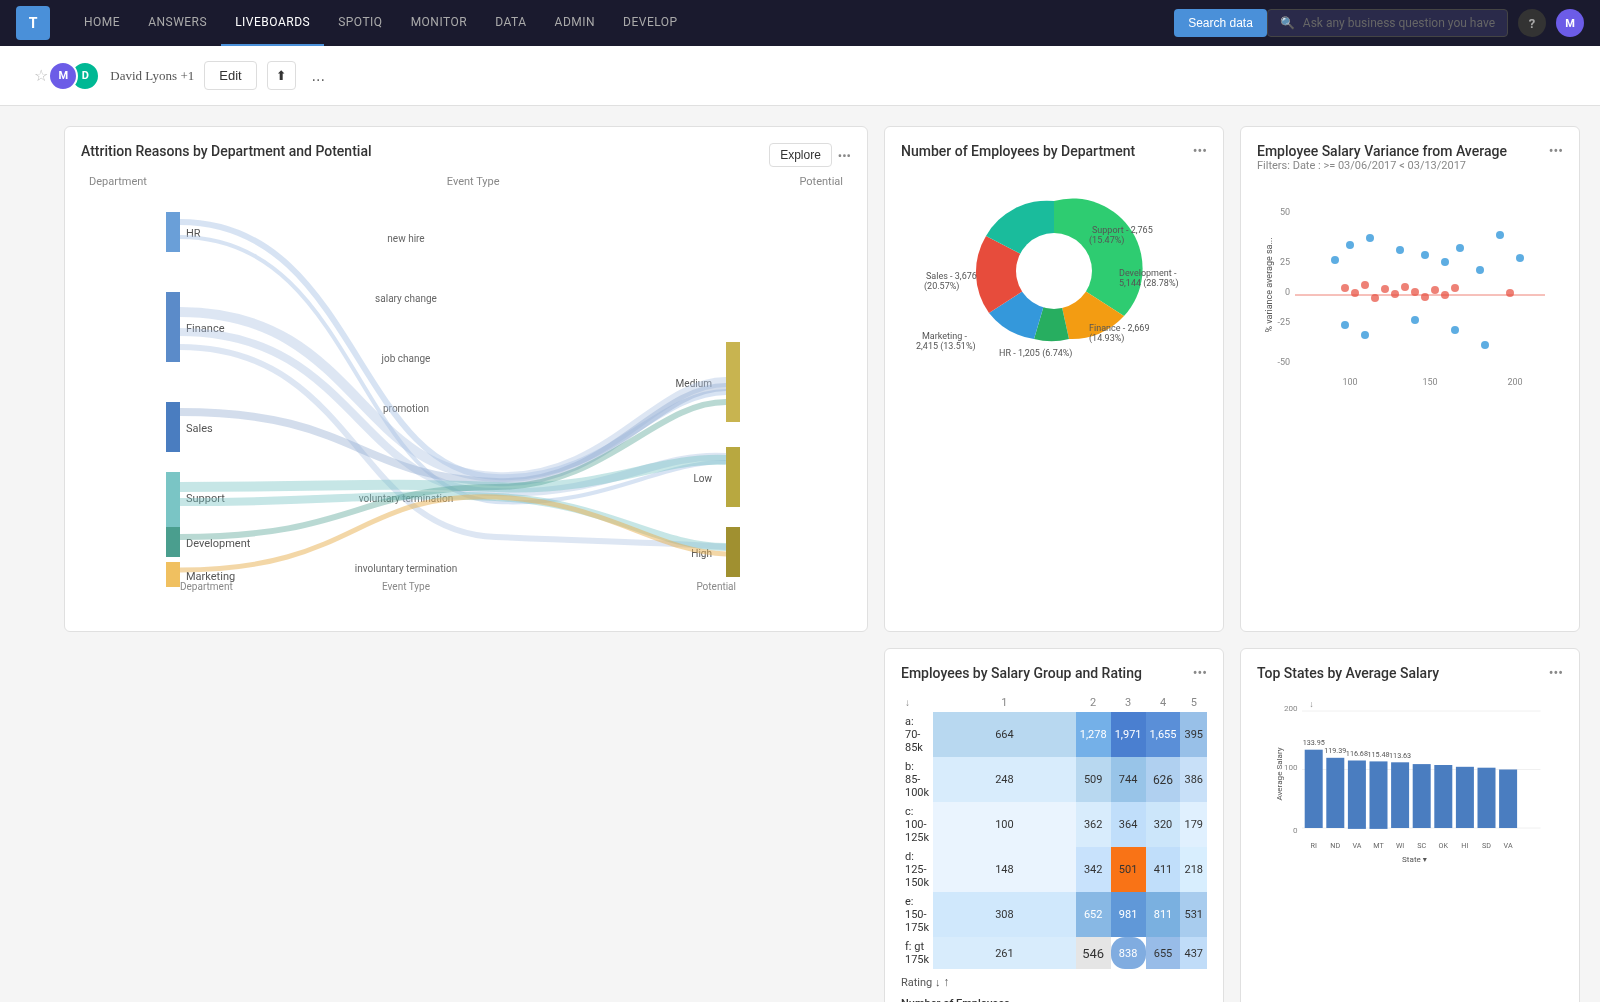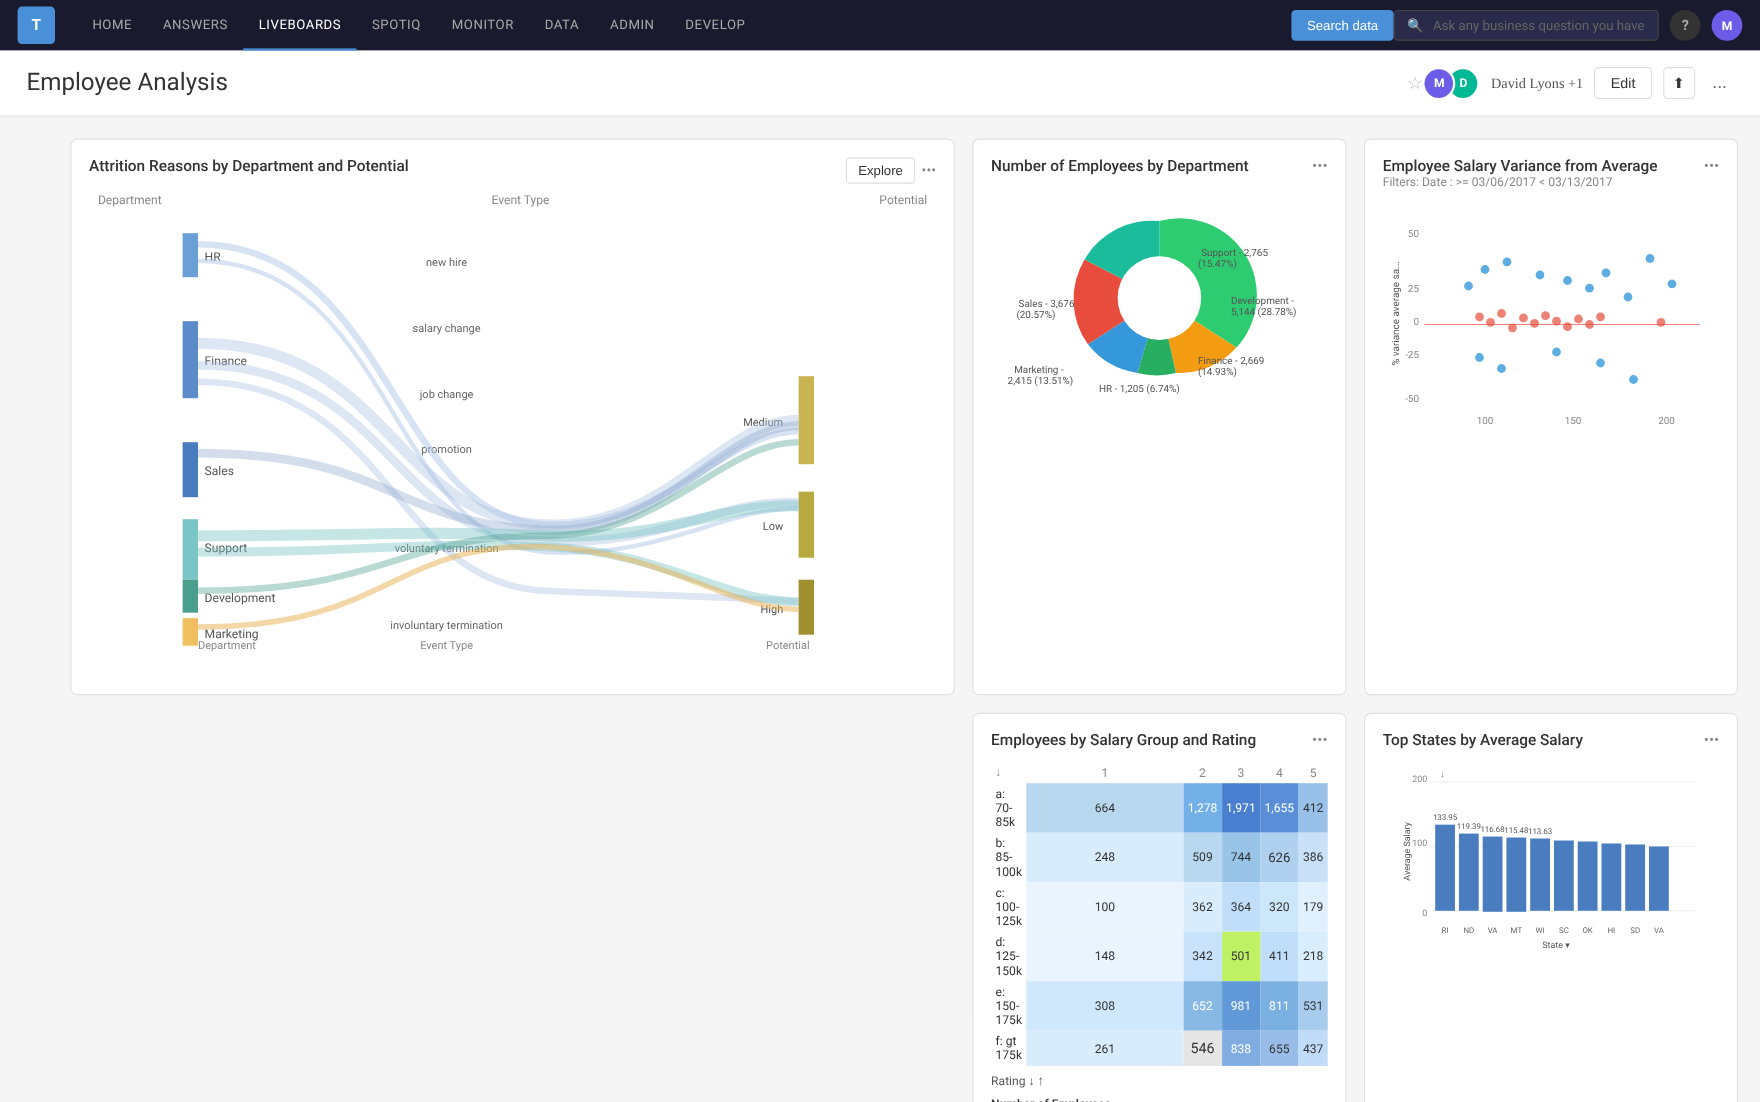--- a/index.html
+++ b/index.html
@@ -205,21 +205,20 @@
     <div class="topnav-search-bar">
       <span>🔍</span>
       <span style="color:#666; font-size:12px;">Ask any business question you have</span>
     </div>
     <div class="topnav-help">?</div>
     <div class="topnav-avatar">M</div>
   </div>
 </nav>
 
 <div class="page-header">
-  <span class="page-title">Employee Analysis</span>
   <span class="star-icon">☆</span>
   <div class="header-right">
     <div class="avatar-stack">
       <div class="avatar-m">M</div>
       <div class="avatar-d">D</div>
     </div>
     <span class="collaborators-label">David Lyons +1</span>
     <button class="edit-btn">Edit</button>
     <button class="share-btn">⬆</button>
     <button class="more-btn">...</button>
@@ -430,21 +429,21 @@
               <th class="heatmap-table">5</th>
             </tr>
           </thead>
           <tbody>
             <tr>
               <td class="heatmap-label row-label-col">a: 70-85k</td>
               <td style="background:#b8d8f0; color:#333; text-align:center; padding:3px 4px; font-size:11px;">664</td>
               <td style="background:#74b0e8; color:white; text-align:center; padding:3px 4px; font-size:11px;">1,278</td>
               <td style="background:#4a7fd0; color:white; text-align:center; padding:3px 4px; font-size:11px;">1,971</td>
               <td style="background:#5a8fd8; color:white; text-align:center; padding:3px 4px; font-size:11px;">1,655</td>
-              <td style="background:#98c0e8; color:#333; text-align:center; padding:3px 4px; font-size:11px;">412</td>
+              <td style="background:#98c0e8; color:#333; text-align:center; padding:3px 4px; font-size:11px;">395</td>
             </tr>
             <tr>
               <td class="heatmap-label row-label-col">b: 85-100k</td>
               <td style="background:#d8ecfc; color:#333; text-align:center; padding:3px 4px; font-size:11px;">248</td>
               <td style="background:#b8d8f0; color:#333; text-align:center; padding:3px 4px; font-size:11px;">509</td>
               <td style="background:#98c4e8; color:#333; text-align:center; padding:3px 4px; font-size:11px;">744</td>
               <td style="background:#b0d0f0; color:#333; text-align:center; padding:3px 4px; font-size:12px;">626</td>
               <td style="background:#c8e0f8; color:#333; text-align:center; padding:3px 4px; font-size:11px;">386</td>
             </tr>
             <tr>
@@ -452,37 +451,37 @@
               <td style="background:#eaf4fe; color:#333; text-align:center; padding:3px 4px; font-size:11px;">100</td>
               <td style="background:#d8ecfc; color:#333; text-align:center; padding:3px 4px; font-size:11px;">362</td>
               <td style="background:#c0defa; color:#333; text-align:center; padding:3px 4px; font-size:11px;">364</td>
               <td style="background:#cce6fa; color:#333; text-align:center; padding:3px 4px; font-size:11px;">320</td>
               <td style="background:#e0f0fe; color:#333; text-align:center; padding:3px 4px; font-size:11px;">179</td>
             </tr>
             <tr>
               <td class="heatmap-label row-label-col">d: 125-150k</td>
               <td style="background:#eaf4fe; color:#333; text-align:center; padding:3px 4px; font-size:11px;">148</td>
               <td style="background:#c8e2fc; color:#333; text-align:center; padding:3px 4px; font-size:11px;">342</td>
-              <td style="background:#bef264; color:#333; text-align:center; padding:3px 4px; font-size:11px;">501</td>
+              <td style="background:#f97316; color:#333; text-align:center; padding:3px 4px; font-size:11px;">501</td>
               <td style="background:#c0defa; color:#333; text-align:center; padding:3px 4px; font-size:11px;">411</td>
               <td style="background:#d8eefe; color:#333; text-align:center; padding:3px 4px; font-size:11px;">218</td>
             </tr>
             <tr>
               <td class="heatmap-label row-label-col">e: 150-175k</td>
               <td style="background:#d0e8fc; color:#333; text-align:center; padding:3px 4px; font-size:11px;">308</td>
               <td style="background:#88b8e4; color:white; text-align:center; padding:3px 4px; font-size:11px;">652</td>
               <td style="background:#6098d8; color:white; text-align:center; padding:3px 4px; font-size:11px;">981</td>
               <td style="background:#7ab0e0; color:white; text-align:center; padding:3px 4px; font-size:11px;">811</td>
               <td style="background:#a8ccee; color:#333; text-align:center; padding:3px 4px; font-size:11px;">531</td>
             </tr>
             <tr>
               <td class="heatmap-label row-label-col">f: gt 175k</td>
               <td style="background:#d8ecfc; color:#333; text-align:center; padding:3px 4px; font-size:11px;">261</td>
               <td style="background:#e5e5e5; color:#333; text-align:center; padding:3px 4px; font-size:13px;">546</td>
-              <td style="background:#80ace0; color:white; text-align:center; padding:3px 4px; font-size:11px;">838</td>
+              <td style="background:#80ace0; color:white; text-align:center; padding:3px 4px; font-size:11px;border-radius:14px;">838</td>
               <td style="background:#98bce8; color:#333; text-align:center; padding:3px 4px; font-size:11px;">655</td>
               <td style="background:#c0dcf8; color:#333; text-align:center; padding:3px 4px; font-size:11px;">437</td>
             </tr>
           </tbody>
         </table>
         <div class="rating-row">
           <span style="font-size:11px; color:#555;">Rating ↓ <span style="font-size:12px;">↑</span></span>
         </div>
         <div class="heatmap-bottom">
           <div class="heatmap-bar-label">Number of Employees</div>

